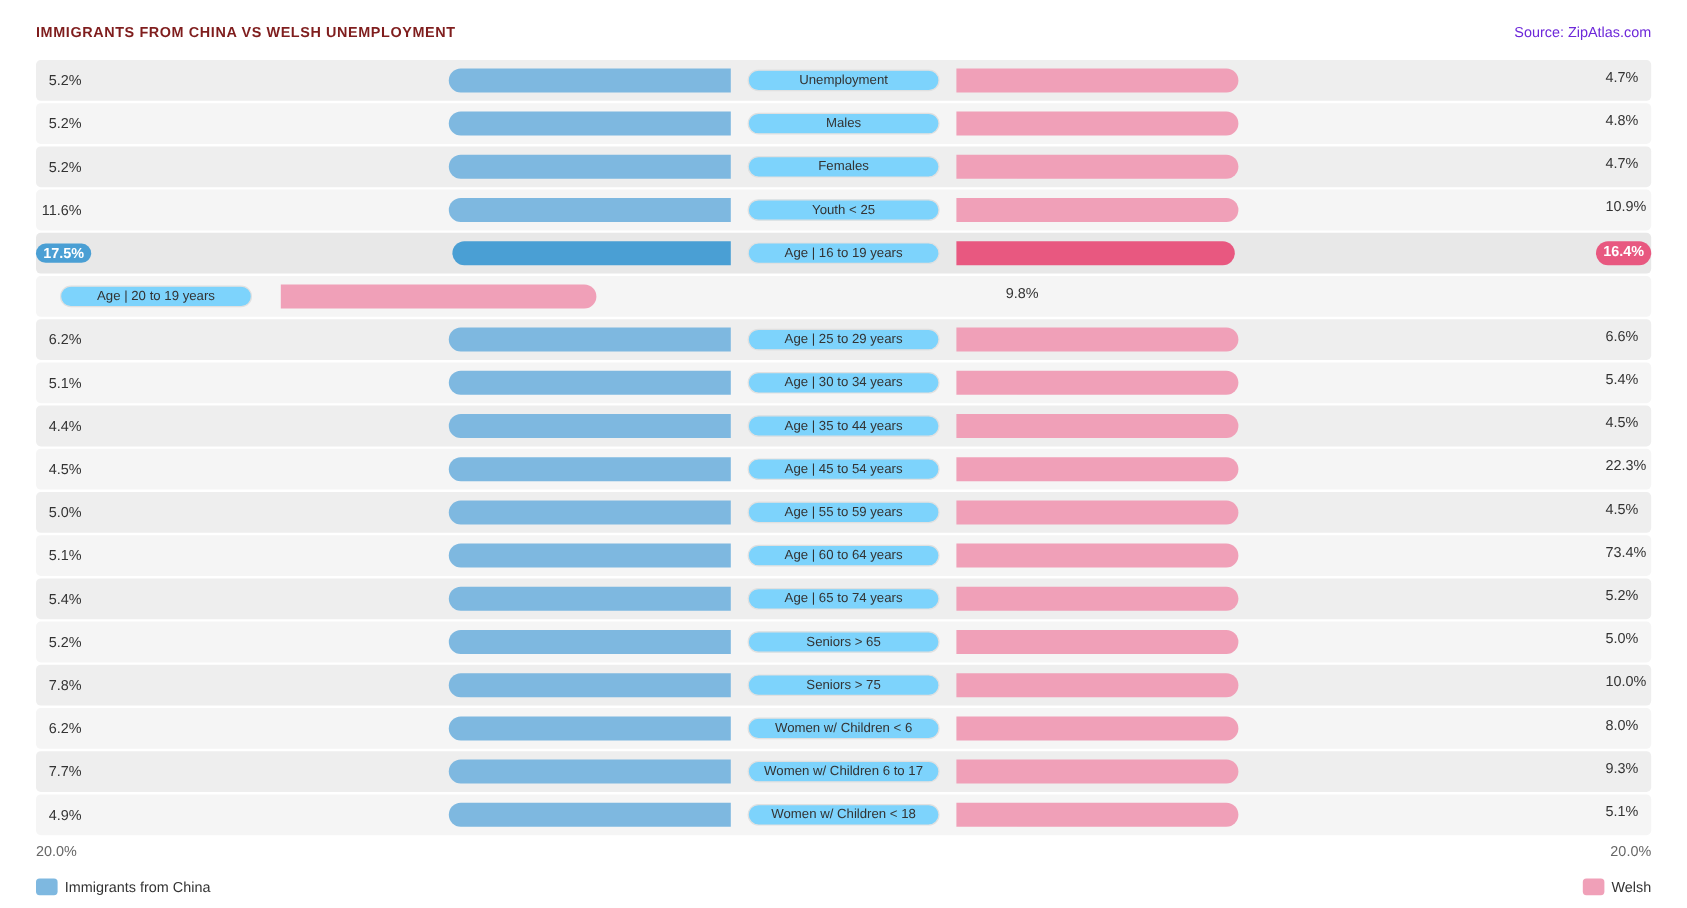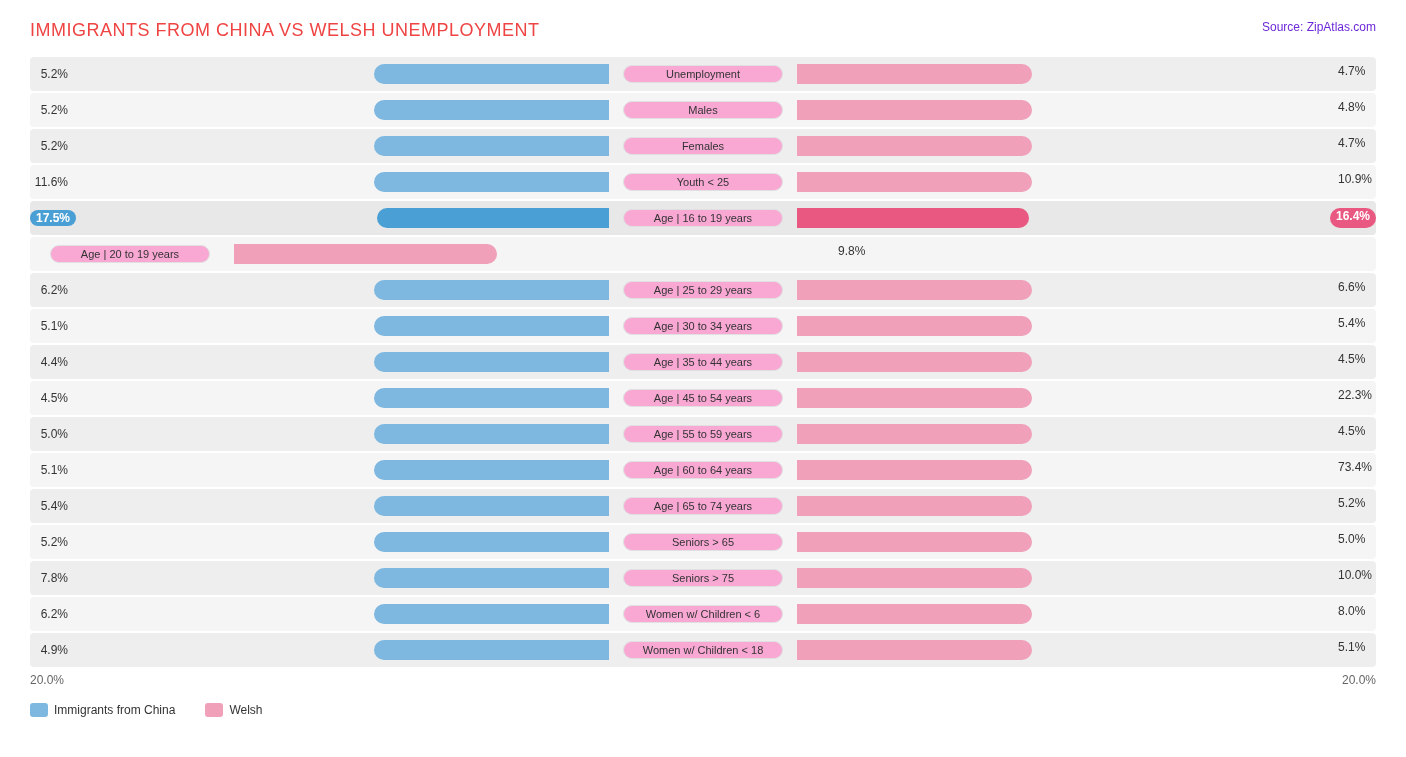--- a/index.html
+++ b/index.html
@@ -14,23 +14,23 @@
       width: 100%;
       background: #fff;
     }
     .chart-header {
       display: flex;
       justify-content: space-between;
       align-items: flex-start;
       margin-bottom: 16px;
     }
     .chart-title {
-      font-size: 18px;
-      font-weight: normal;
-      color: #ef4444;
+      font-size: 12px;
+      font-weight: bold;
+      color: #7f1d1d;
       text-transform: uppercase;
       letter-spacing: 0.5px;
     }
     .chart-source {
       font-size: 12px;
       color: #6d28d9;
     }
     .chart-body {
       width: 100%;
     }
@@ -67,21 +67,21 @@
       justify-content: flex-end;
       flex: 1;
     }
     .bar-blue {
       background: #7eb8e0;
       height: 20px;
       border-radius: 10px 0 0 10px;
       min-width: 2px;
     }
     .label-pill {
-      background: #f9a8d4;
+      background: #7dd3fc;
       border-radius: 10px;
       padding: 2px 10px;
       font-size: 11px;
       color: #333;
       white-space: nowrap;
       border: 1px solid #e0e0e0;
       text-align: center;
       min-width: 160px;
     }
     
@@ -133,21 +133,21 @@
     .bar-row.highlight .right-value {
       background: #e85880;
       color: #fff;
       border-radius: 10px;
       padding: 1px 6px;
     }
 
     
     .chart-footer {
       display: flex;
-      justify-content: flex-start;
+      justify-content: space-between;
       align-items: center;
       margin-top: 12px;
       gap: 30px;
     }
     .axis-row {
       display: flex;
       justify-content: space-between;
       padding: 4px 0;
       font-size: 12px;
       color: #666;
@@ -449,20 +449,37 @@
       </div>
       <div class="right-section">
         <div class="right-bar-wrap">
           <div class="bar-pink" style="width:44%"></div>
         </div>
         <span class="right-value">8.0%</span>
       </div>
     </div>
       <div class="bar-row">
       <div class="left-section">
+        <span class="left-value">7.7%</span>
+        <div class="left-bar-wrap">
+          <div class="bar-blue" style="width:44%"></div>
+        </div>
+      </div>
+      <div class="center-col">
+        <div class="label-pill">Women w/ Children 6 to 17</div>
+      </div>
+      <div class="right-section">
+        <div class="right-bar-wrap">
+          <div class="bar-pink" style="width:44%"></div>
+        </div>
+        <span class="right-value">9.3%</span>
+      </div>
+    </div>
+      <div class="bar-row">
+      <div class="left-section">
         <span class="left-value">4.9%</span>
         <div class="left-bar-wrap">
           <div class="bar-blue" style="width:44%"></div>
         </div>
       </div>
       <div class="center-col">
         <div class="label-pill">Women w/ Children &lt; 18</div>
       </div>
       <div class="right-section">
         <div class="right-bar-wrap">

